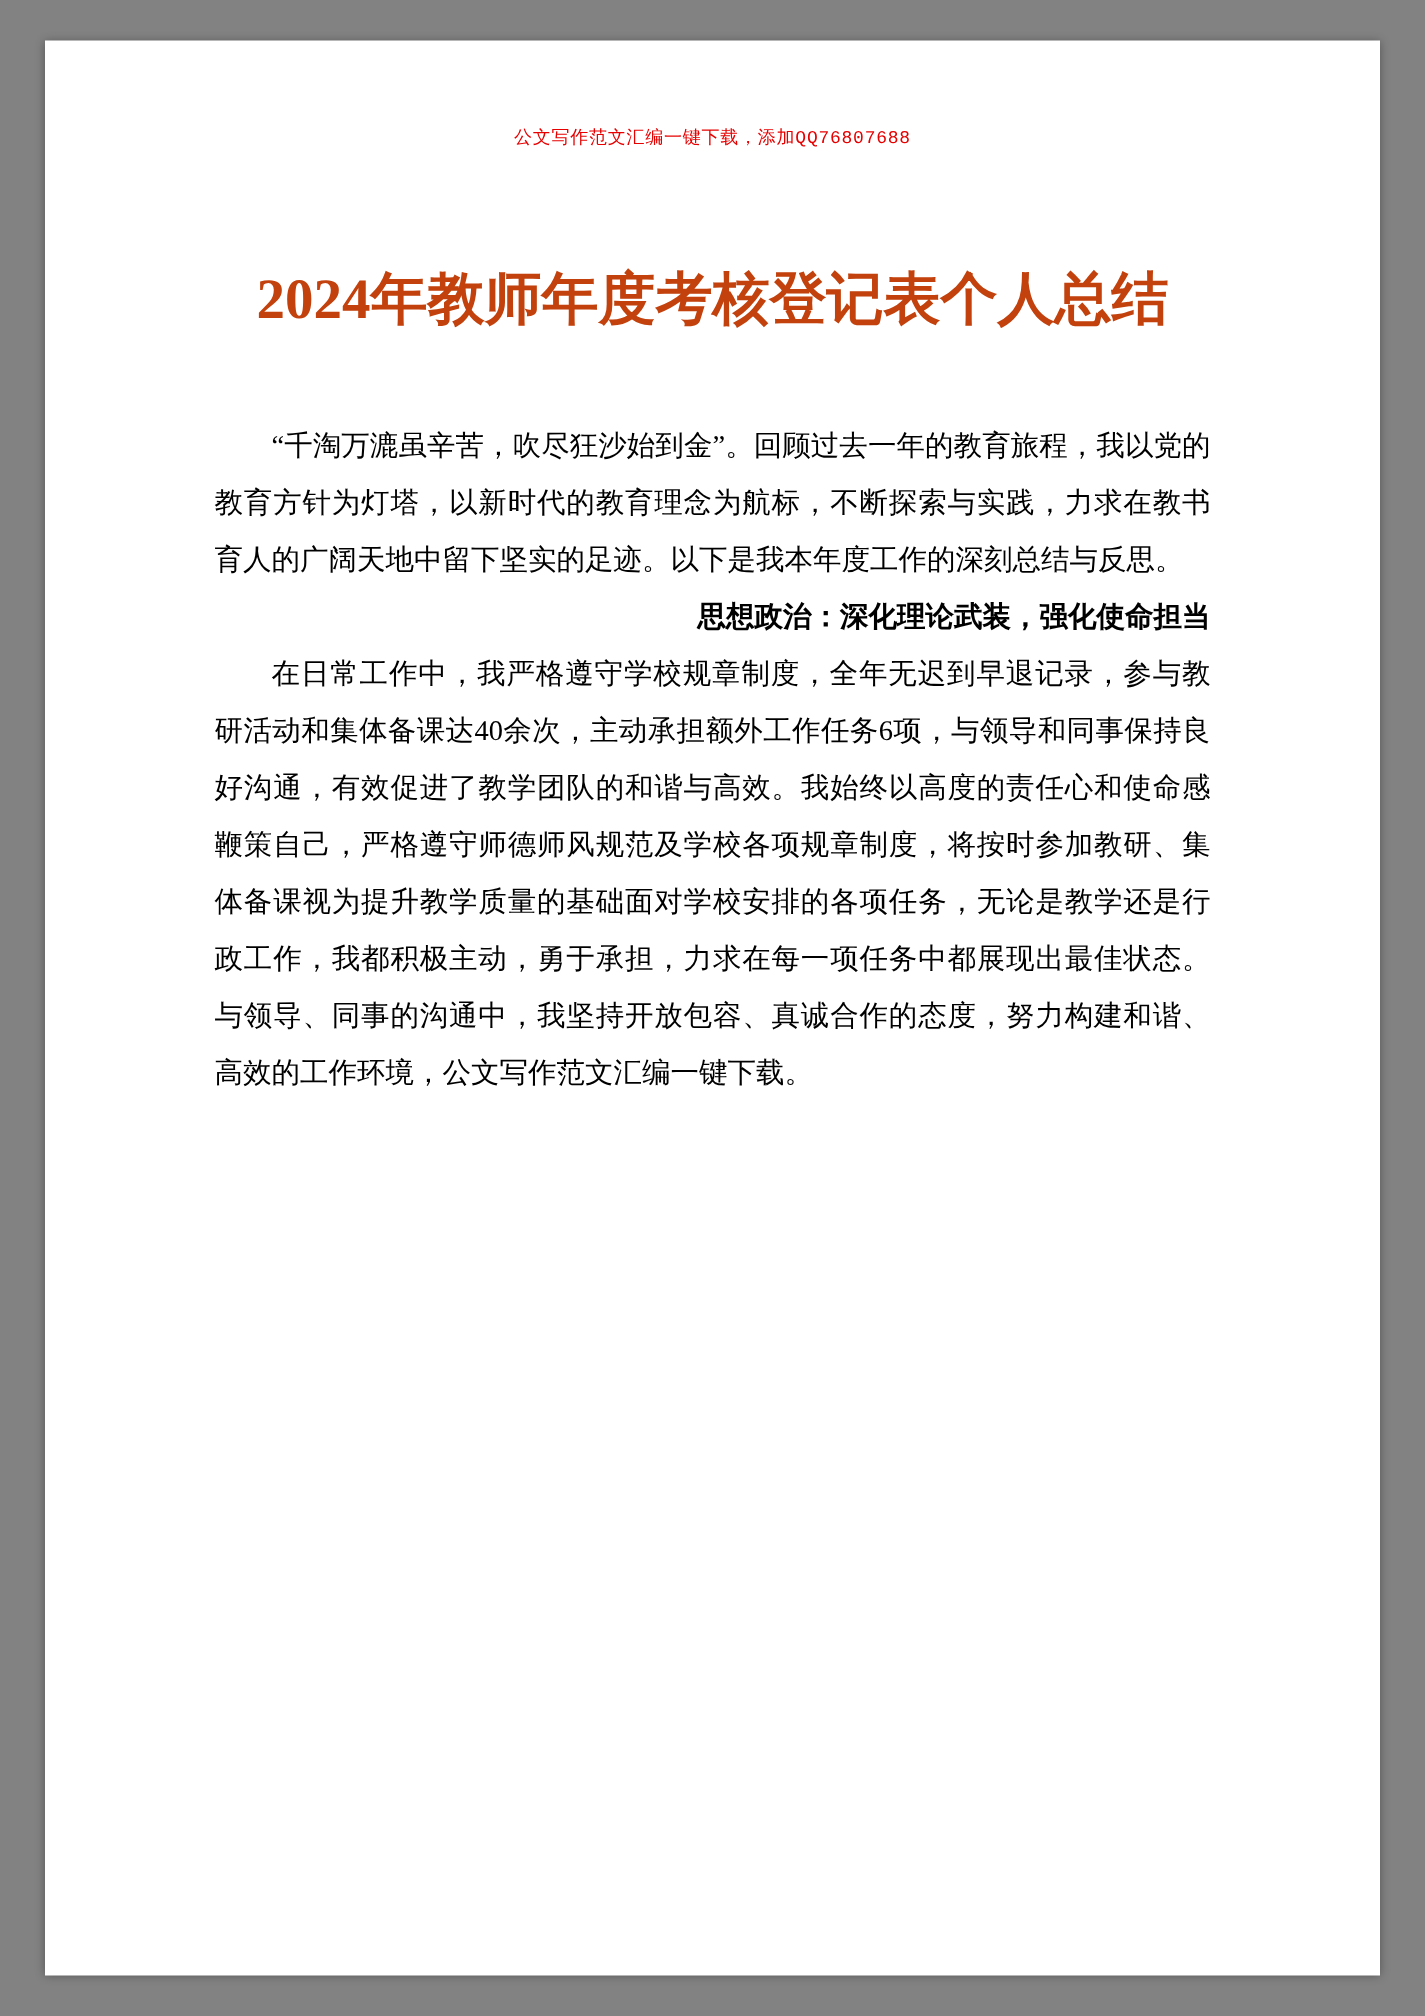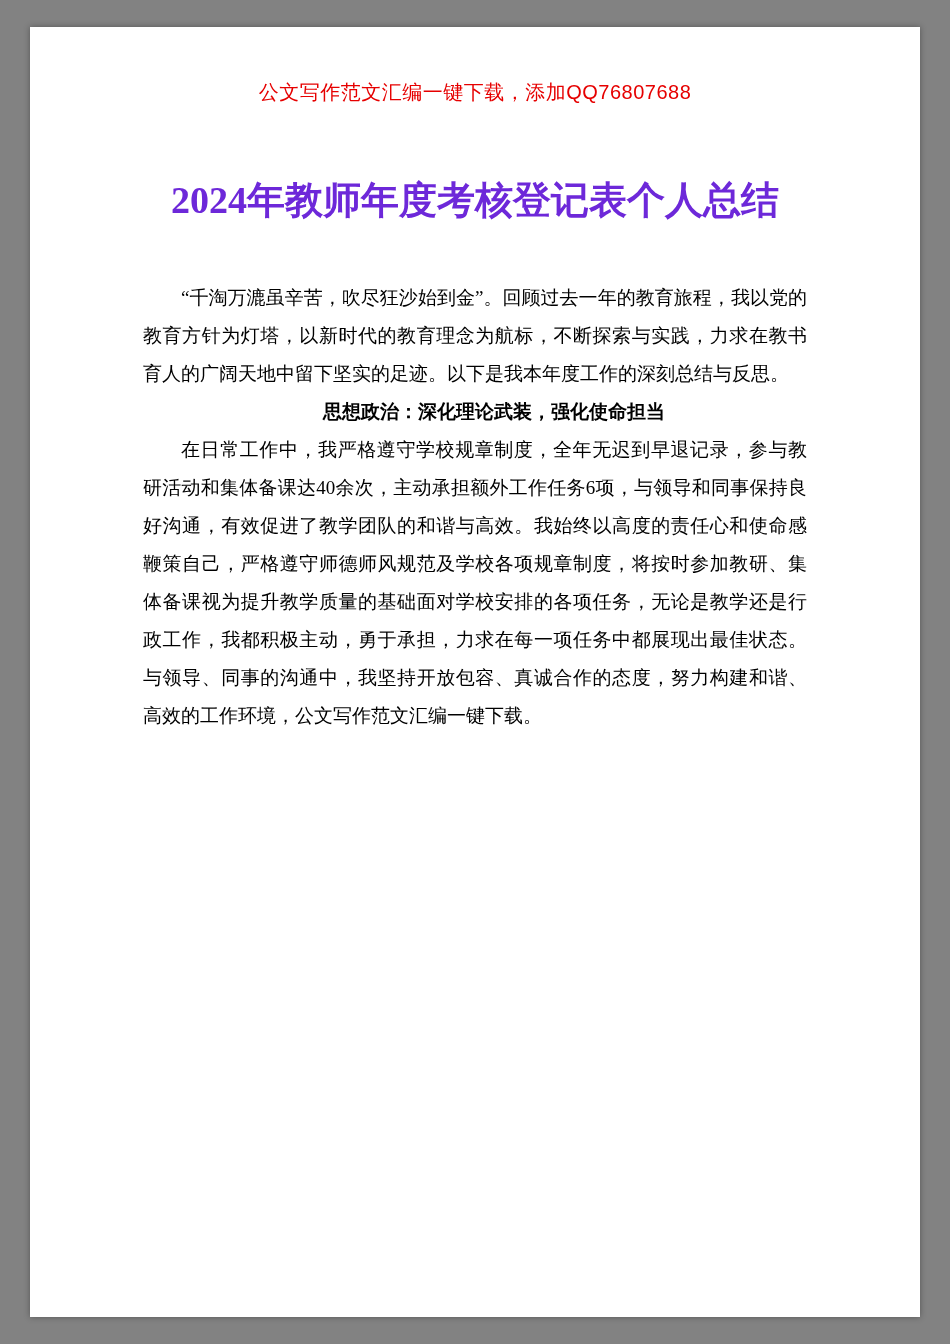--- a/index.html
+++ b/index.html
@@ -18,49 +18,49 @@
     width: 890px;
     min-height: 1290px;
     margin: 27px auto;
     background: #ffffff;
     padding: 52px 113px 60px 113px;
     box-shadow: 0 0 6px rgba(0,0,0,0.35);
   }
   .promo {
     text-align: center;
     color: #e60000;
-    font-size: 20px;
+    font-size: 12px;
     line-height: 26px;
-    font-family: Liberation Sans, sans-serif;
+    font-family: Liberation Mono, monospace;
     letter-spacing: 0.5px;
   }
   .title {
     text-align: center;
     font-size: 38px;
     line-height: 50px;
     font-weight: 700;
-    color: #6d28d9;
+    color: #c2410c;
     margin: 70px 0 54px 0;
     font-family: "Liberation Serif", serif;
   }
   .doc-body {
     color: #000000;
   }
   .para {
     font-size: 19px;
     line-height: 38px;
     text-indent: 2em;
     text-align: justify;
     color: #000000;
     font-family: "Liberation Serif", serif;
   }
   .para.subheading {
     font-weight: 700;
     font-family: Liberation Sans, sans-serif;
-    text-align: center;
+    text-align: right;
   }
 </style>
 </head>
 <body>
 
 <div class="viewport">
   <div class="page">
     <div class="promo">公文写作范文汇编一键下载，添加QQ76807688</div>
     <h1 class="title">2024年教师年度考核登记表个人总结</h1>
     <div class="doc-body">

